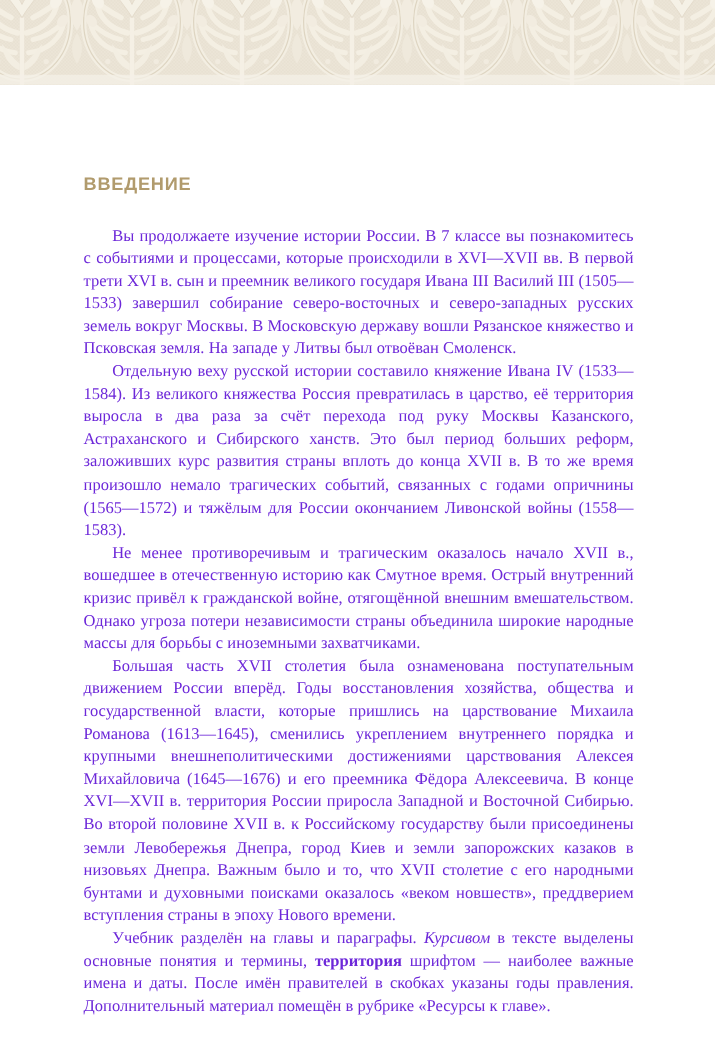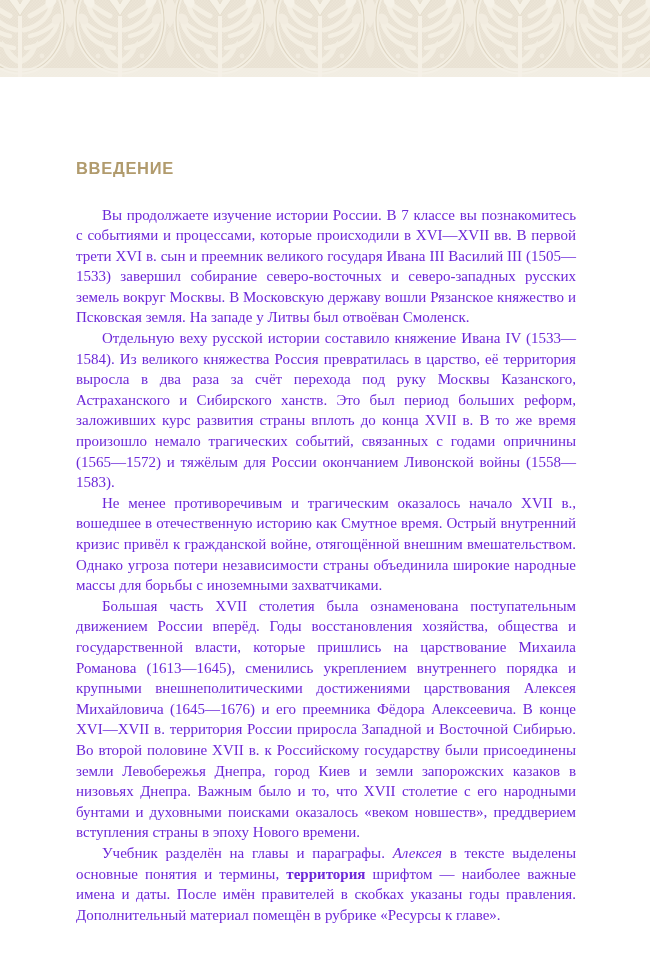--- a/index.html
+++ b/index.html
@@ -147,17 +147,17 @@
 
   <div class="content">
 
     <h1 class="section-title" style="color: rgb(177, 155, 109);">ВВЕДЕНИЕ</h1>
 
     <div class="body-text">
       <p>Вы продолжаете изучение истории России. В 7 классе вы познакомитесь с событиями и процессами, которые происходили в XVI—XVII вв. В первой трети XVI в. сын и преемник великого государя Ивана III Василий III (1505—1533) завершил собирание северо-восточных и северо-западных русских земель вокруг Москвы. В Московскую державу вошли Рязанское княжество и Псковская земля. На западе у Литвы был отвоёван Смоленск.</p>
       <p>Отдельную веху русской истории составило княжение Ивана IV (1533—1584). Из великого княжества Россия превратилась в царство, её территория выросла в два раза за счёт перехода под руку Москвы Казанского, Астраханского и Сибирского ханств. Это был период больших реформ, заложивших курс развития страны вплоть до конца XVII в. В то же время произошло немало трагических событий, связанных с годами опричнины (1565—1572) и тяжёлым для России окончанием Ливонской войны (1558—1583).</p>
       <p>Не менее противоречивым и трагическим оказалось начало XVII в., вошедшее в отечественную историю как Смутное время. Острый внутренний кризис привёл к гражданской войне, отягощённой внешним вмешательством. Однако угроза потери независимости страны объединила широкие народные массы для борьбы с иноземными захватчиками.</p>
       <p>Большая часть XVII столетия была ознаменована поступательным движением России вперёд. Годы восстановления хозяйства, общества и государственной власти, которые пришлись на царствование Михаила Романова (1613—1645), сменились укреплением внутреннего порядка и крупными внешнеполитическими достижениями царствования Алексея Михайловича (1645—1676) и его преемника Фёдора Алексеевича. В конце XVI—XVII в. территория России приросла Западной и Восточной Сибирью. Во второй половине XVII в. к Российскому государству были присоединены земли Левобережья Днепра, город Киев и земли запорожских казаков в низовьях Днепра. Важным было и то, что XVII столетие с его народными бунтами и духовными поисками оказалось «веком новшеств», преддверием вступления страны в эпоху Нового времени.</p>
-      <p>Учебник разделён на главы и параграфы. <span class="it">Алексея</span> в тексте выделены основные понятия и термины, <span class="bd">территория</span> шрифтом — наиболее важные имена и даты. После имён правителей в скобках указаны годы правления. Дополнительный материал помещён в рубрике «Ресурсы к главе».</p>
+      <p>Учебник разделён на главы и параграфы. <span class="it">Курсивом</span> в тексте выделены основные понятия и термины, <span class="bd">территория</span> шрифтом — наиболее важные имена и даты. После имён правителей в скобках указаны годы правления. Дополнительный материал помещён в рубрике «Ресурсы к главе».</p>
     </div>
 
   </div>
 </div>
 
 </body></html>

